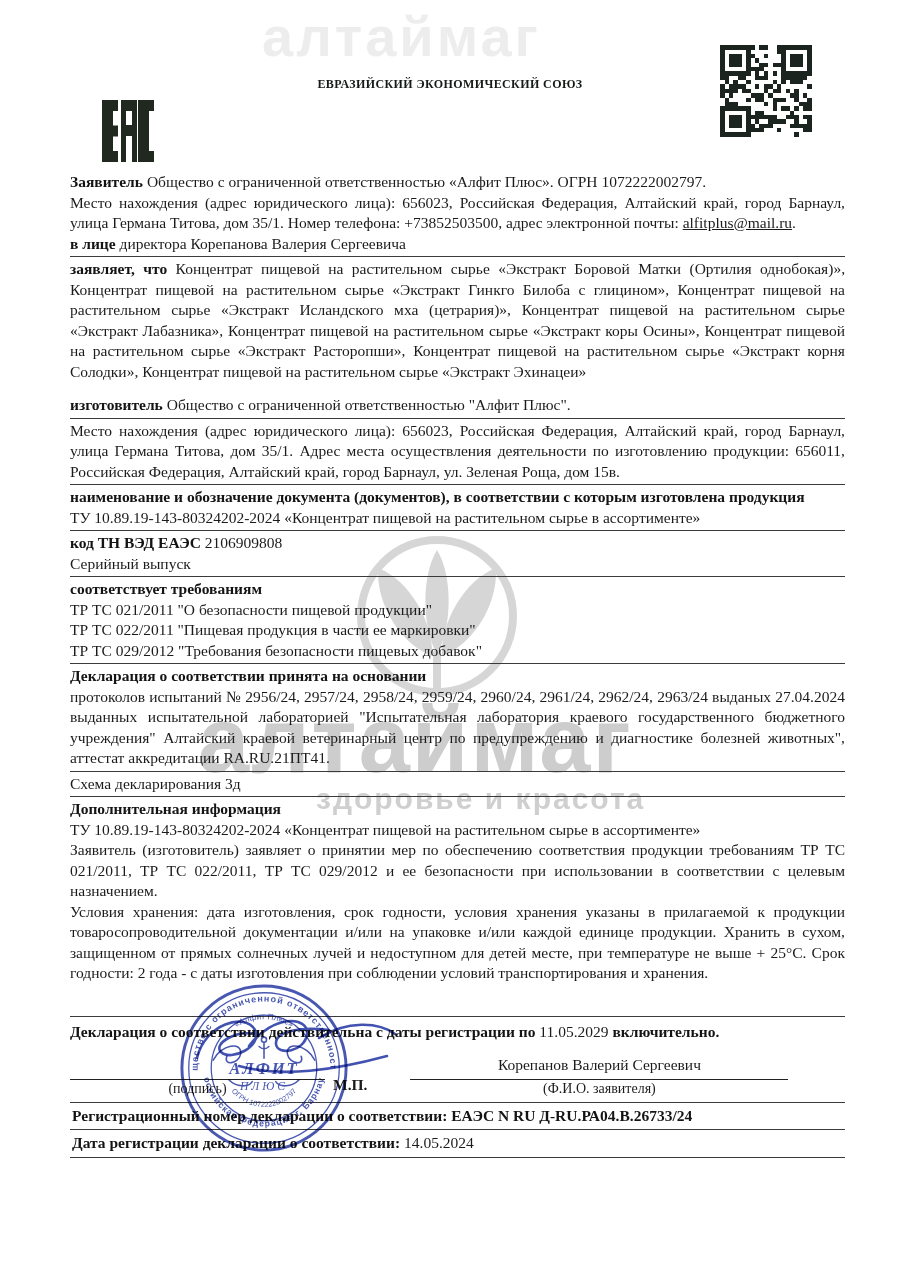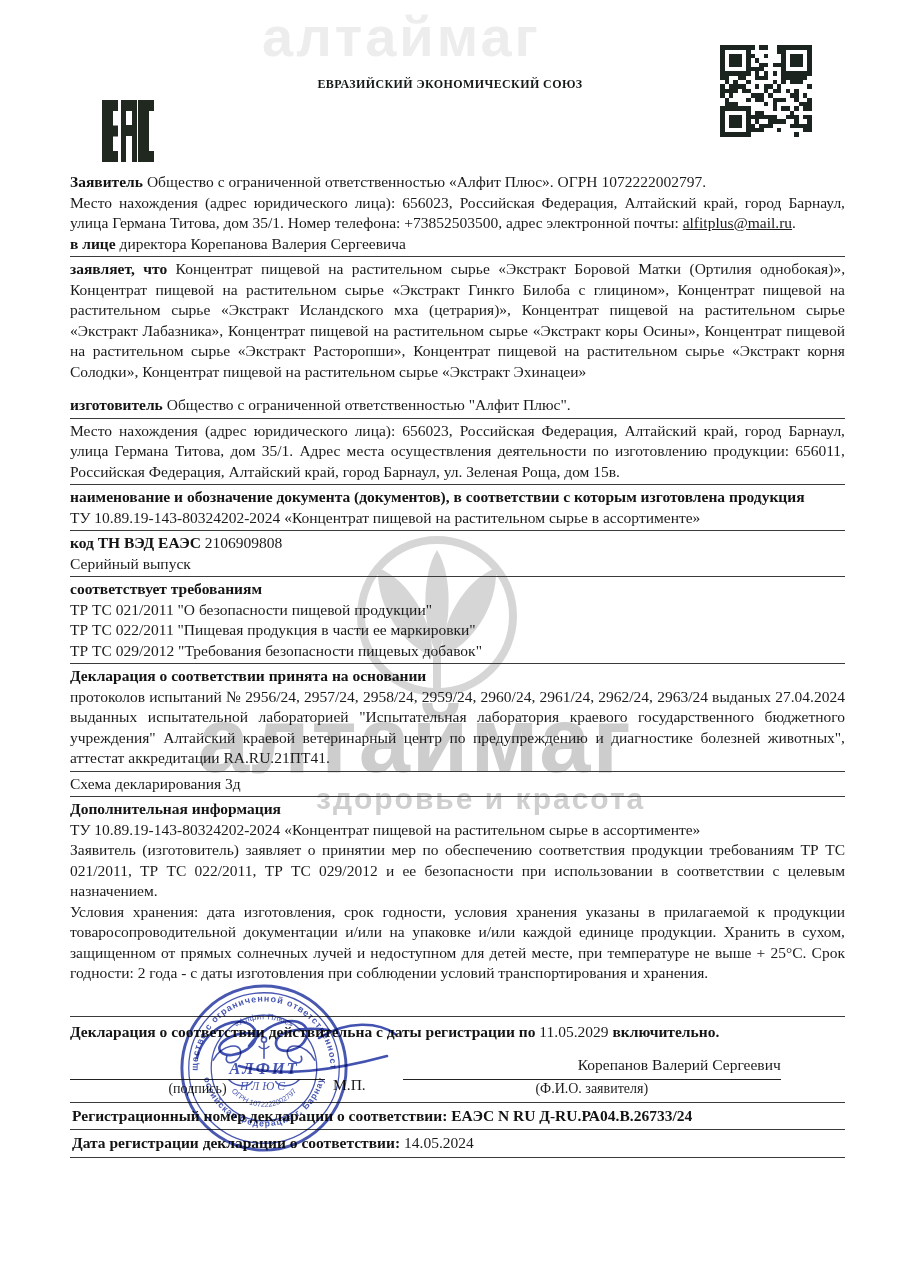--- a/index.html
+++ b/index.html
@@ -45,23 +45,23 @@
   b{color:#141414;}
   
   .bottom{
     position:absolute;left:70px;width:775px;top:1014px;
     font-size:15.5px;line-height:20.5px;
   }
   .validity{margin:5px 0 0 0;}
   .sigrow{display:flex;align-items:flex-end;margin-top:12px;}
   .sigline{width:255px;border-bottom:1.5px solid #222;height:24px;}
   .sigcap{text-align:center;font-size:14px;line-height:17px;}
-  .mp{font-weight:normal;margin:0 12px 1px 8px;}
+  .mp{font-weight:bold;margin:0 18px 1px 8px;}
   .fio{width:378px;margin-left:25px;}
-  .fioline{border-bottom:1.5px solid #222;text-align:right;height:24px;}
+  .fioline{border-bottom:1.5px solid #222;text-align:center;height:24px;}
   .regblock{margin-top:5px;}
   .regrow{margin:0;padding:1px 2px;}
   
   .stamp{position:absolute;left:178px;top:982px;mix-blend-mode:multiply;opacity:.88;}
   .handsign{position:absolute;left:183px;top:1006px;mix-blend-mode:multiply;opacity:.9;}
 </style>
 </head>
 <body>
 
 <div class="layer">

